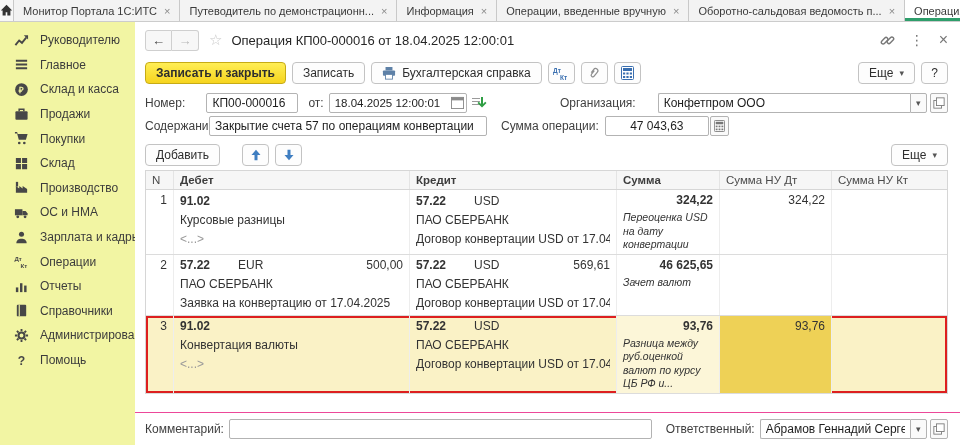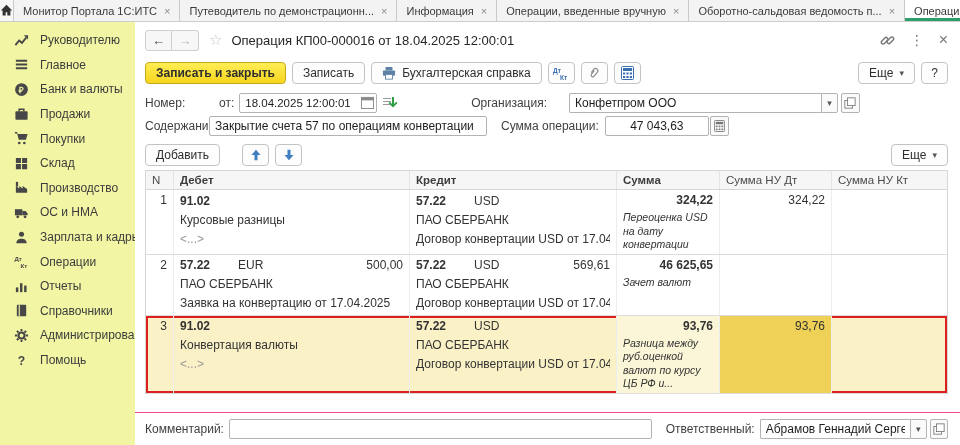--- a/index.html
+++ b/index.html
@@ -141,21 +141,21 @@
         <svg viewBox="0 0 16 16">
             <path fill="#474747" d="M2 3h12v2H2zM2 7h12v2H2zM2 11h12v2H2z"></path>
           </svg>
         <span>Главное</span>
       </div>
       <div class="side-item">
         <svg viewBox="0 0 16 16">
             <circle cx="8" cy="8" r="6.8" fill="#474747"></circle>
             <text x="5" y="11.2" font-size="9" font-weight="bold" fill="#f2f5a3">₽</text>
           </svg>
-        <span>Банк и валюты</span>
+        <span>Склад и касса</span>
       </div>
       <div class="side-item">
         <svg viewBox="0 0 16 16">
             <rect x="1.5" y="4.5" width="13" height="9" rx="1" fill="#474747"></rect>
             <path d="M5.5 4.5v-2h5v2" fill="none" stroke="#474747" stroke-width="1.6"></path>
           </svg>
         <span>Продажи</span>
       </div>
       <div class="side-item">
         <svg viewBox="0 0 16 16">
@@ -303,20 +303,21 @@
             <span>Еще</span>
             <span class="dd-arrow">▾</span>
           </button>
           <button class="btn qbtn">?</button>
         </div>
       </div>
 
       <div class="formrows">
         <div class="frow">
           <span class="flabel" style="width:64px">Номер:</span>
+          <input class="inp" style="width: 92px;" value="КП00-000016">
           <span class="flabel" style="margin:0 5px 0 10px">от:</span>
           <div class="datewrap">
             <input class="inp" value="18.04.2025 12:00:01" style="">
             <svg width="13" height="13" viewBox="0 0 14 14">
                 <rect x="0.5" y="1.5" width="13" height="12" fill="#fff" stroke="#8a8a8a"></rect>
                 <rect x="0.5" y="1.5" width="13" height="3.2" fill="#8a8a8a"></rect>
               </svg>
           </div>
           <span class="sqbtn" style="border:none;background:none">
             <svg width="16" height="14" viewBox="0 0 16 14">

